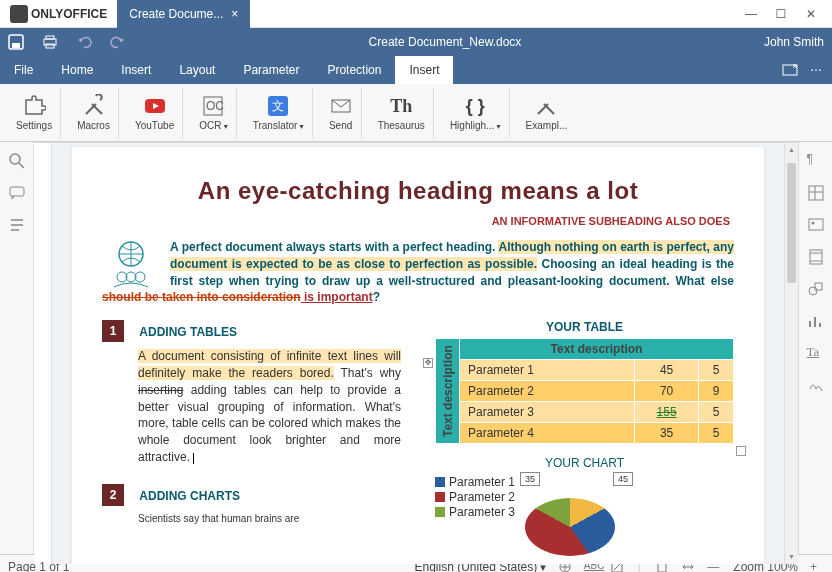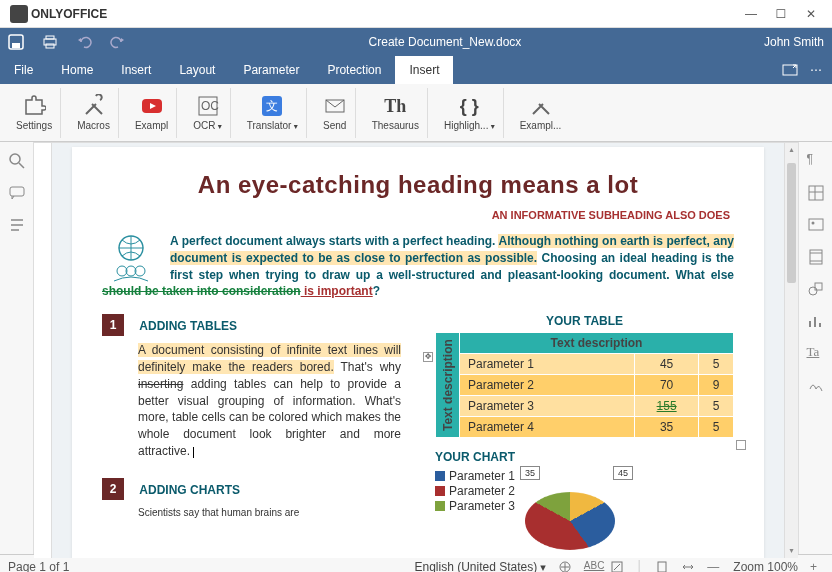--- a/index.html
+++ b/index.html
@@ -38,27 +38,27 @@
 .side-icon { width: 18px; height: 18px; color: #888; cursor: pointer; }
 
 .editor-area { flex: 1; display: flex; flex-direction: column; }
 .hruler { height: 18px; background: #fff; border-bottom: 1px solid #ddd; font-size: 8px; color: #888; padding-left: 20px; display: flex; align-items: center; letter-spacing: 0px; white-space: nowrap; overflow: hidden; }
 .editor-body { flex: 1; display: flex; }
 .vruler { width: 18px; background: #fff; border-right: 1px solid #ddd; }
 
 .page { flex: 1; background: #eef2f5; padding: 4px 20px 0 20px; overflow: hidden; position: relative; }
 .paper { background: #fff; height: 100%; padding: 10px 30px; position: relative; box-shadow: 0 1px 3px rgba(0,0,0,0.1); }
 
-.doc-heading { font-size: 24px; font-weight: bold; color: #6b2727; text-align: center; margin-top: 14px; letter-spacing: 0.5px; }
+.doc-heading { font-size: 24px; font-weight: bold; color: #6b2727; text-align: center; margin-top: 20px; letter-spacing: 0.5px; }
 .doc-subheading { font-size: 11px; font-weight: bold; color: #a63030; text-align: right; margin-top: 10px; margin-right: 4px; }
 
 .lead-para { margin-top: 12px; font-size: 11px; line-height: 1.4; color: #0a5a6b; text-align: justify; }
 .lead-para .fig { float: left; width: 58px; height: 50px; margin-right: 10px; display:flex; align-items:center; justify-content:center; }
 .highlight { background: #ffe6b3; }
-.strike { text-decoration: line-through; color: #15803d; }
+.strike { text-decoration: line-through; color: #c2410c; }
 .ins { text-decoration: underline; color: #a63030; }
 
 .columns { display: flex; gap: 34px; margin-top: 14px; }
 .col-left { flex: 1; }
 .col-right { flex: 1; }
 
 .section-num { display: inline-block; background: #6b2727; color: #fff; font-weight: bold; width: 22px; height: 22px; text-align: center; line-height: 22px; margin-right: 12px; }
 .section-title { display: inline-block; font-size: 12px; font-weight: bold; color: #0a5a6b; vertical-align: middle; }
 .section-body { font-size: 10px; color: #333; line-height: 1.4; margin-top: 6px; margin-left: 36px; text-align: justify; }
 .cursor { display: inline-block; width: 1px; height: 11px; background: #000; vertical-align: middle; }
@@ -69,21 +69,21 @@
 .th-main { background: #2ab0aa; color: #444; font-weight: bold; }
 .th-side { background: #2ab0aa; color: #444; font-weight: bold; writing-mode: vertical-rl; transform: rotate(180deg); width: 24px; }
 .row-a td { background: #ffe0a0; color: #333; }
 .row-b td { background: #ffcf6a; color: #333; }
 .doc-table td:first-child { text-align: left; padding-left: 8px; }
 .table-wrap { position: relative; }
 .handle { position: absolute; width: 10px; height: 10px; border: 1px solid #999; background: #fff; font-size: 8px; line-height: 8px; text-align:center; color:#666; }
 .handle.tl { left: -12px; top: 20px; }
 .handle.br { right: -12px; bottom: -12px; }
 
-.chart-title { font-size: 12px; font-weight: bold; color: #0a5a6b; margin-top: 12px; }
+.chart-title { text-align: center; font-size: 12px; font-weight: normal; color: #0a5a6b; margin-top: 12px; }
 .chart-area { display: flex; align-items: flex-start; margin-top: 4px; gap: 10px; }
 .legend { font-size: 10px; color: #333; }
 .legend-item { display: flex; align-items: center; gap: 4px; margin: 1px 0; }
 .legend-swatch { width: 10px; height: 10px; }
 .pie-wrap { position: relative; width: 100px; height: 80px; }
 .pie { width: 90px; height: 90px; border-radius: 50%; transform: rotateX(50deg); }
 .callout { position: absolute; border: 1px solid #888; background: #fff; font-size: 9px; padding: 1px 4px; color: #333; }
 
 .scrollbar-v { width: 14px; background: #f0f0f0; position: relative; border-left: 1px solid #ddd; }
 .scroll-thumb { position: absolute; left: 2px; right: 2px; top: 20px; height: 120px; background: #ccc; border-radius: 2px; }
@@ -96,20 +96,24 @@
 
 svg { display: block; }
 </style>
 </head>
 <body>
 
 <div class="titlebar">
   <div class="app-logo">
     <div class="logo-box"></div>
     <span class="app-name">ONLYOFFICE</span>
+  </div>
+  <div class="doc-tab">
+    <span>Create Docume...</span>
+    <span class="tab-close">×</span>
   </div>
   <div class="window-controls">
     <div class="wc">—</div>
     <div class="wc">☐</div>
     <div class="wc">✕</div>
   </div>
 </div>
 
 <div class="topbar">
   <div class="ql">
@@ -180,21 +184,21 @@
       </div>
     <div class="ribbon-label">Macros</div>
   </div>
   <div class="ribbon-group">
     <div class="ribbon-icon">
         <svg viewBox="0 0 24 24" width="24" height="24">
           <rect x="2" y="5" width="20" height="14" rx="4" fill="#d82f2f"></rect>
           <path d="M10 9 l6 3 l-6 3 z" fill="#fff"></path>
         </svg>
       </div>
-    <div class="ribbon-label">Exampl</div>
+    <div class="ribbon-label">YouTube</div>
   </div>
   <div class="ribbon-group">
     <div class="ribbon-icon">
         <svg viewBox="0 0 24 24" width="24" height="24">
           <rect x="3" y="3" width="18" height="18" fill="none" stroke="#666"></rect>
           <text x="5" y="16" font-size="8" fill="#666">OCR</text>
         </svg>
       </div>
     <div class="ribbon-label dd">OCR</div>
   </div>

